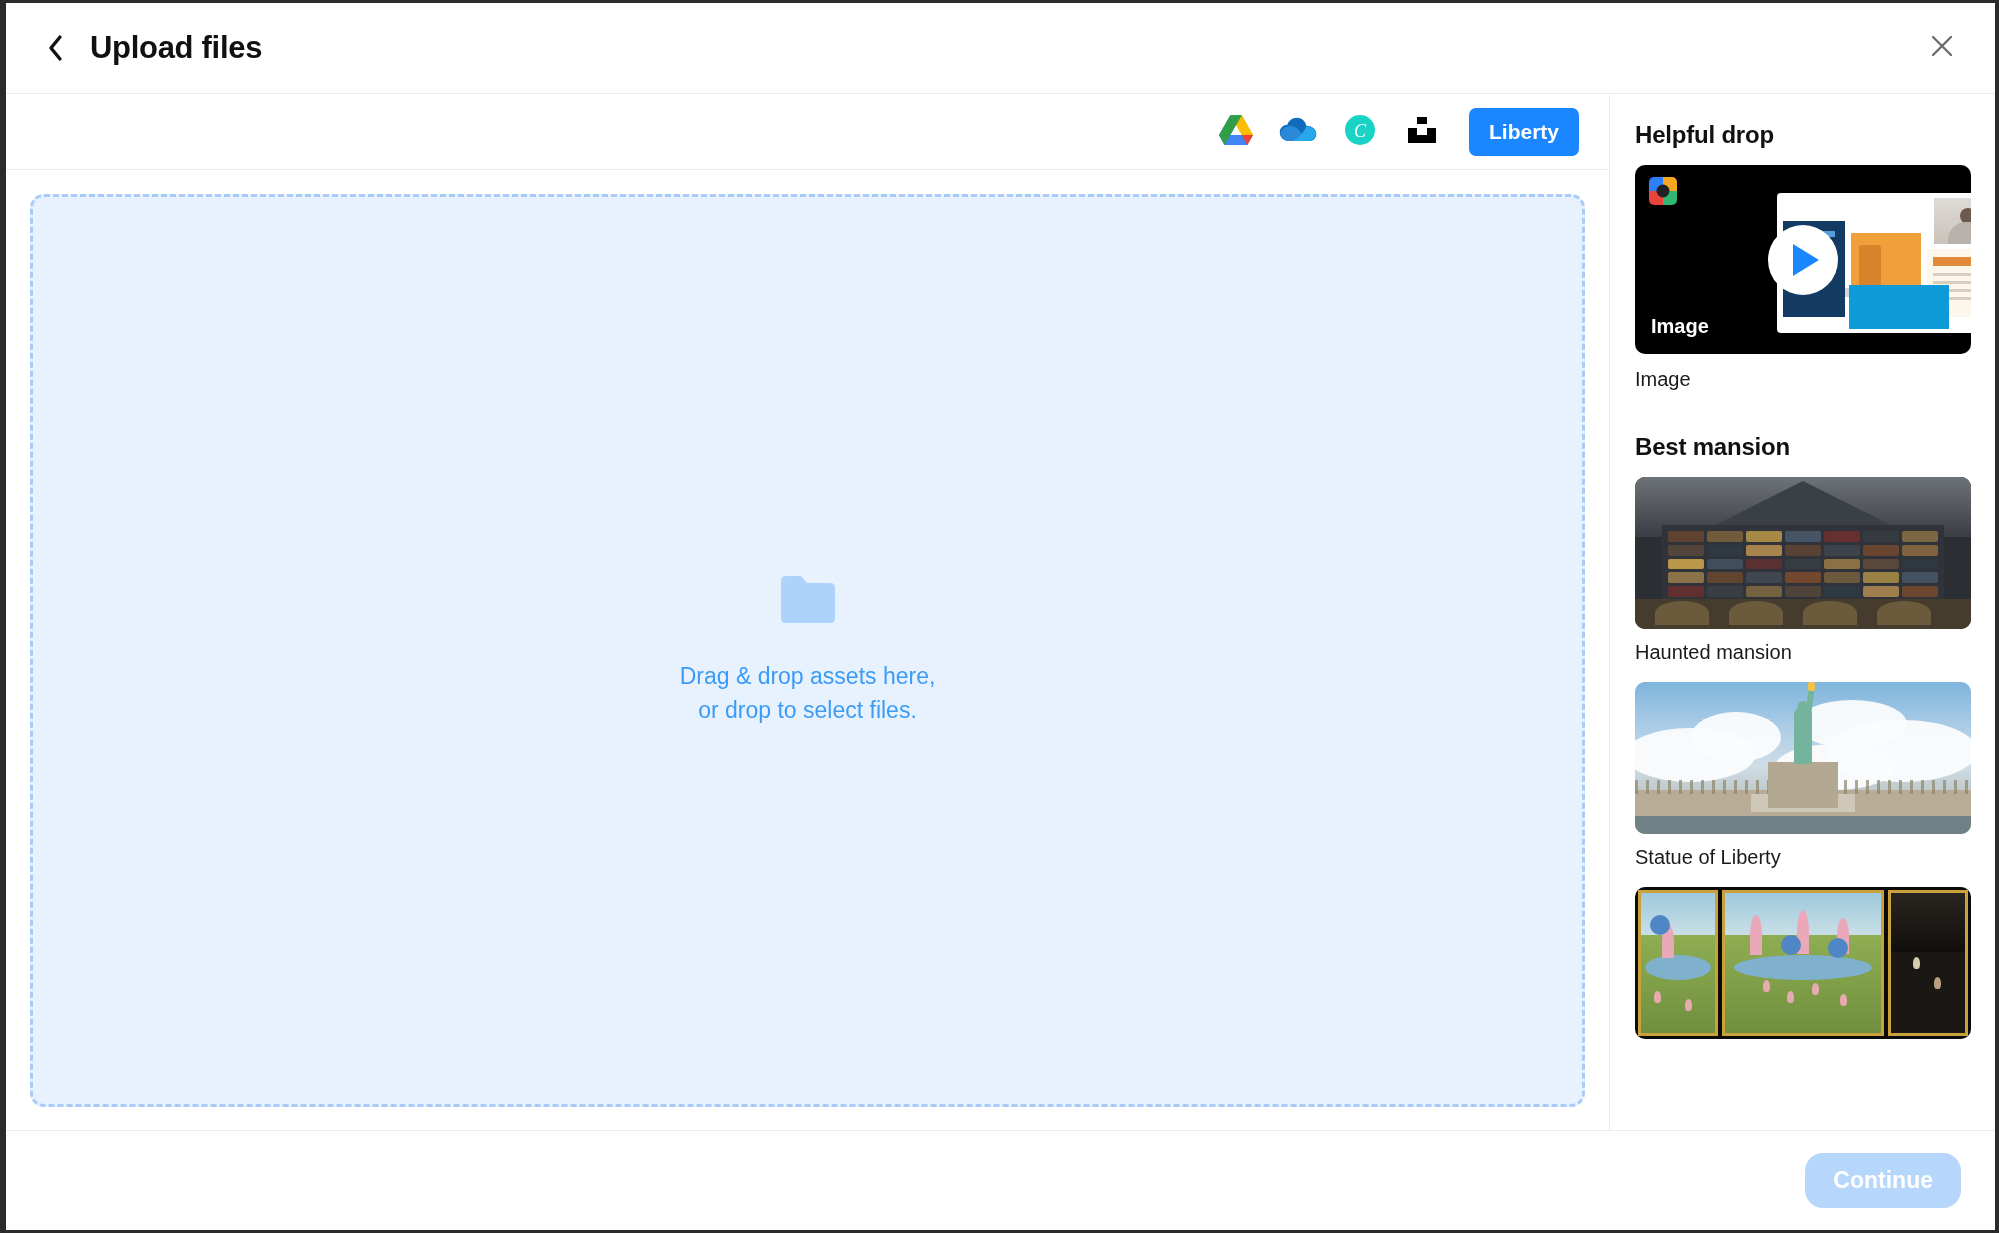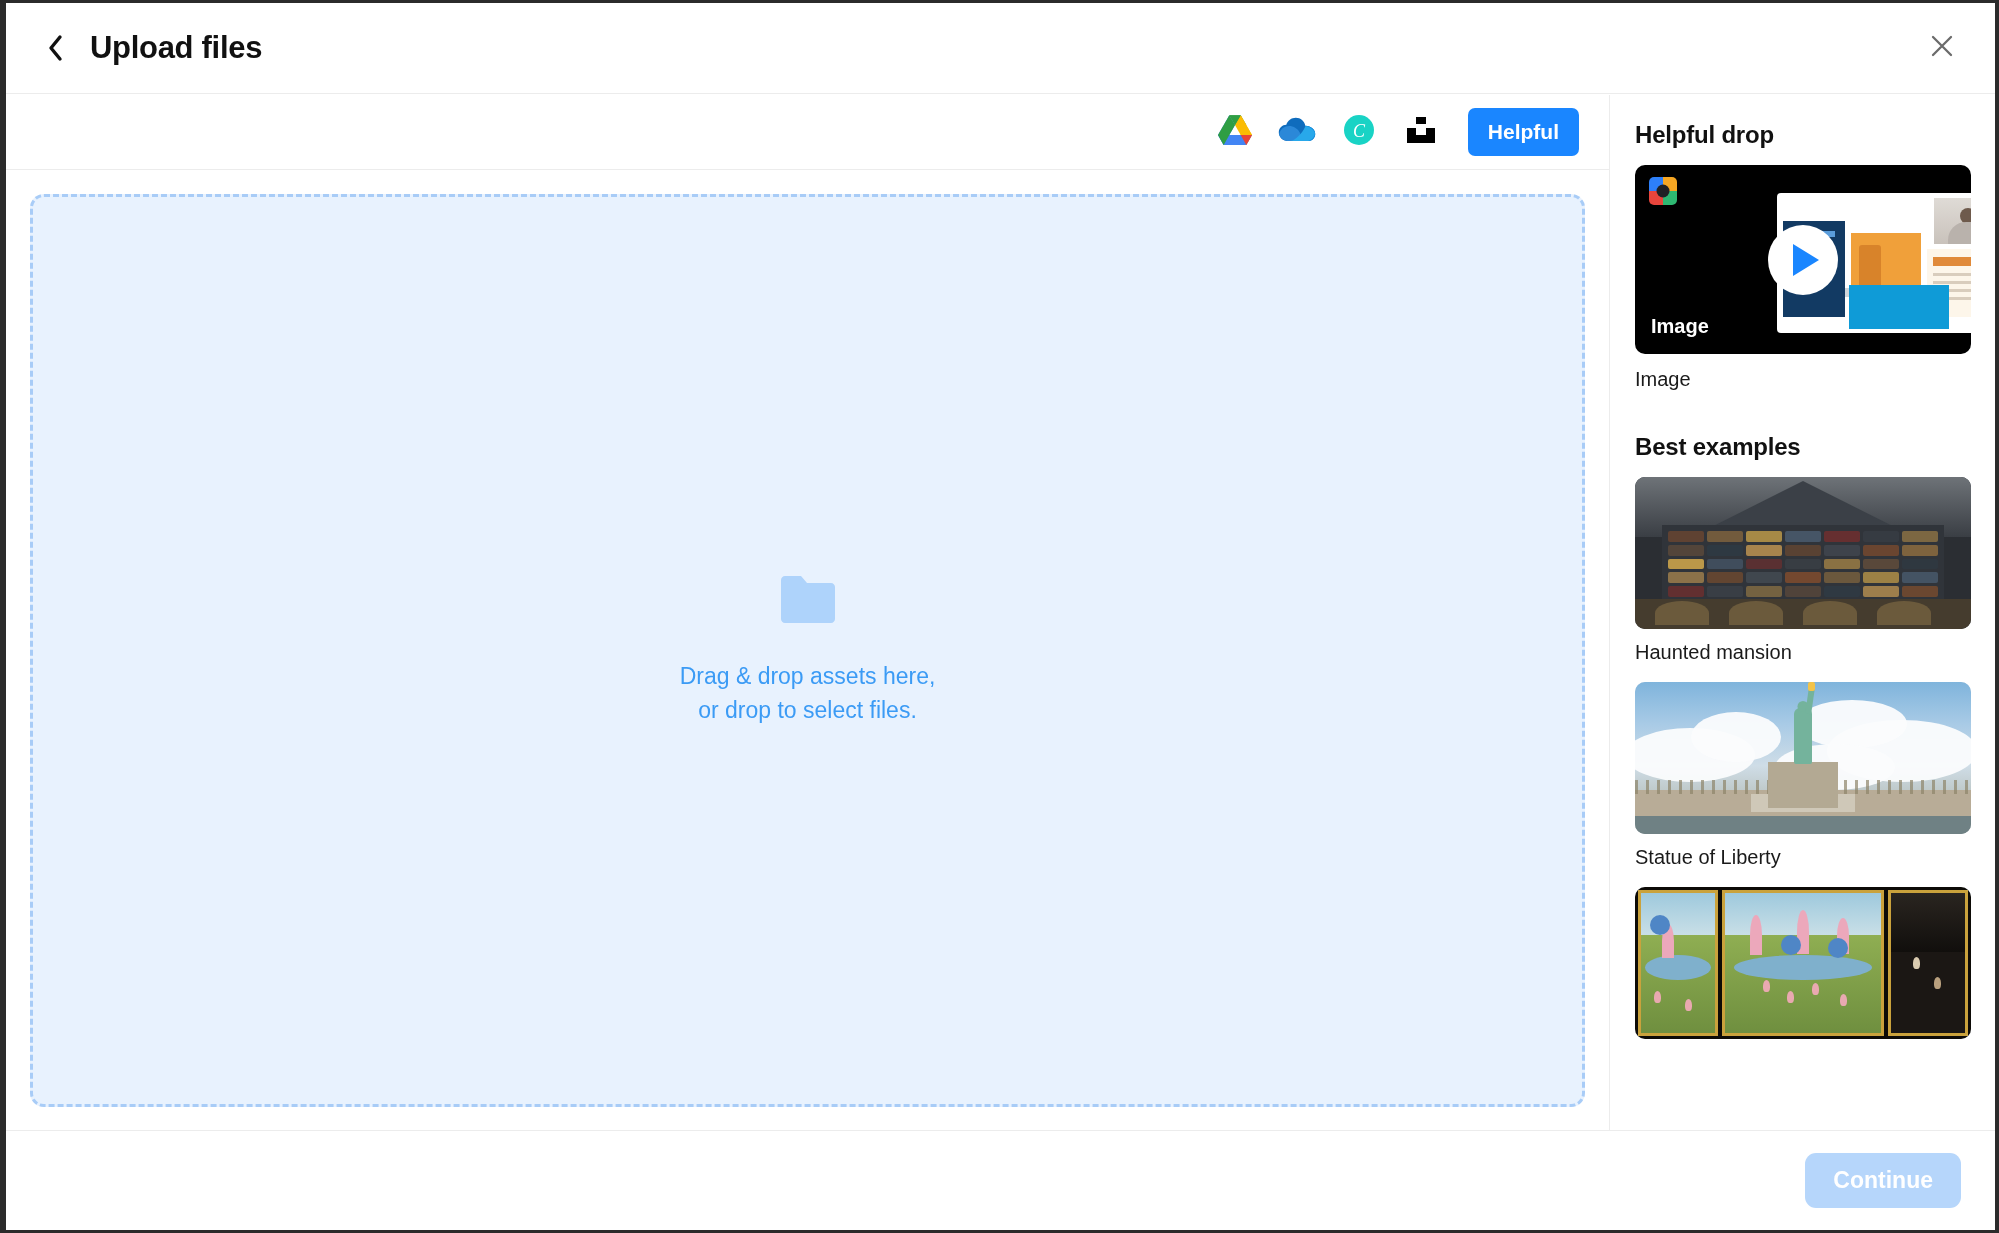--- a/index.html
+++ b/index.html
@@ -350,21 +350,21 @@
     align-items: center;
     justify-content: flex-end;
     padding-right: 34px;
   }
   .continue-btn {
     background: #b6d6fb;
     color: #ffffff;
     font-size: 23px;
     font-weight: 700;
     border: none;
-    border-radius: 11px;
+    border-radius: 18px;
     padding: 16px 28px;
     cursor: default;
     font-family: "Liberation Sans", sans-serif;
     line-height: 1;
   }
 </style>
 </head>
 <body>
 
 <div id="app">
@@ -433,21 +433,21 @@
 
       <div class="tool-icon">
         <span>
           <svg width="30" height="28" viewBox="0 0 30 28">
             <rect x="10" y="1" width="10" height="7" fill="#000"></rect>
             <path d="M1 12 H10 V19 H20 V12 H29 V27 H1 Z" fill="#000"></path>
           </svg>
         </span>
       </div>
 
-      <button class="upload-btn">Helpful</button>
+      <button class="upload-btn">Liberty</button>
     </div>
 
     <div class="dropzone-wrap">
       <div class="dropzone">
         <span class="folder-icon">
           <svg width="62" height="52" viewBox="0 0 62 52">
             <path d="M4 6 C4 3.8 5.8 2 8 2 H24 L30 9 H54 C56.2 9 58 10.8 58 13 V45 C58 47.2 56.2 49 54 49 H8 C5.8 49 4 47.2 4 45 Z" fill="#aed3fb"></path>
           </svg>
         </span>
         <div class="dz-text">
@@ -489,21 +489,21 @@
             <span class="body"></span>
           </div>
       </div>
       <div class="play-btn">
         <span class="tri"></span>
       </div>
       <div class="vc-label">Image</div>
     </div>
     <div class="tip-caption">Image</div>
 
-    <div class="sb-heading second">Best examples</div>
+    <div class="sb-heading second">Best mansion</div>
 
     <div class="example">
       <div class="ex-thumb">
         <div class="hm">
           <span class="sky"></span>
           <span class="roof"></span>
           <span class="body">
             <span class="grid" id="hm-grid">
                 <span style="background: rgb(122, 74, 46); opacity: 0.65;"></span>
                 <span style="background: rgb(140, 107, 63); opacity: 0.72;"></span>

